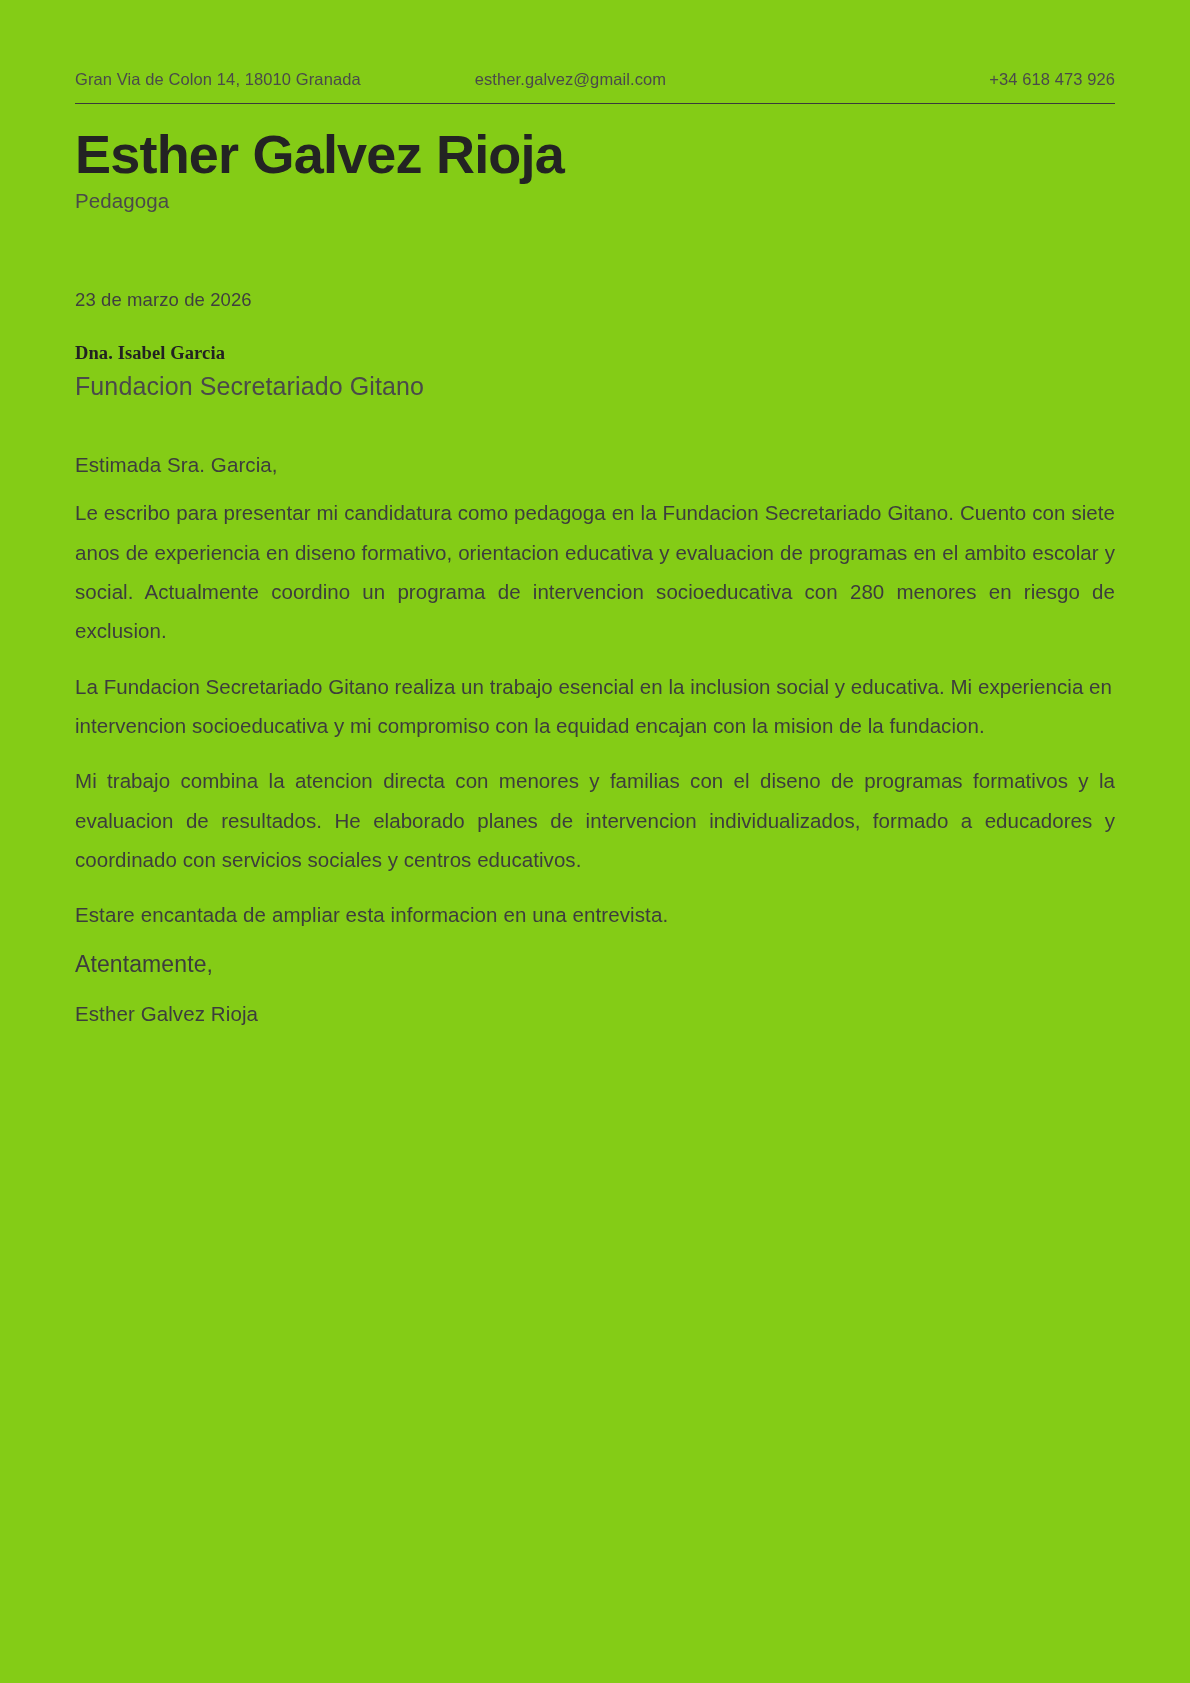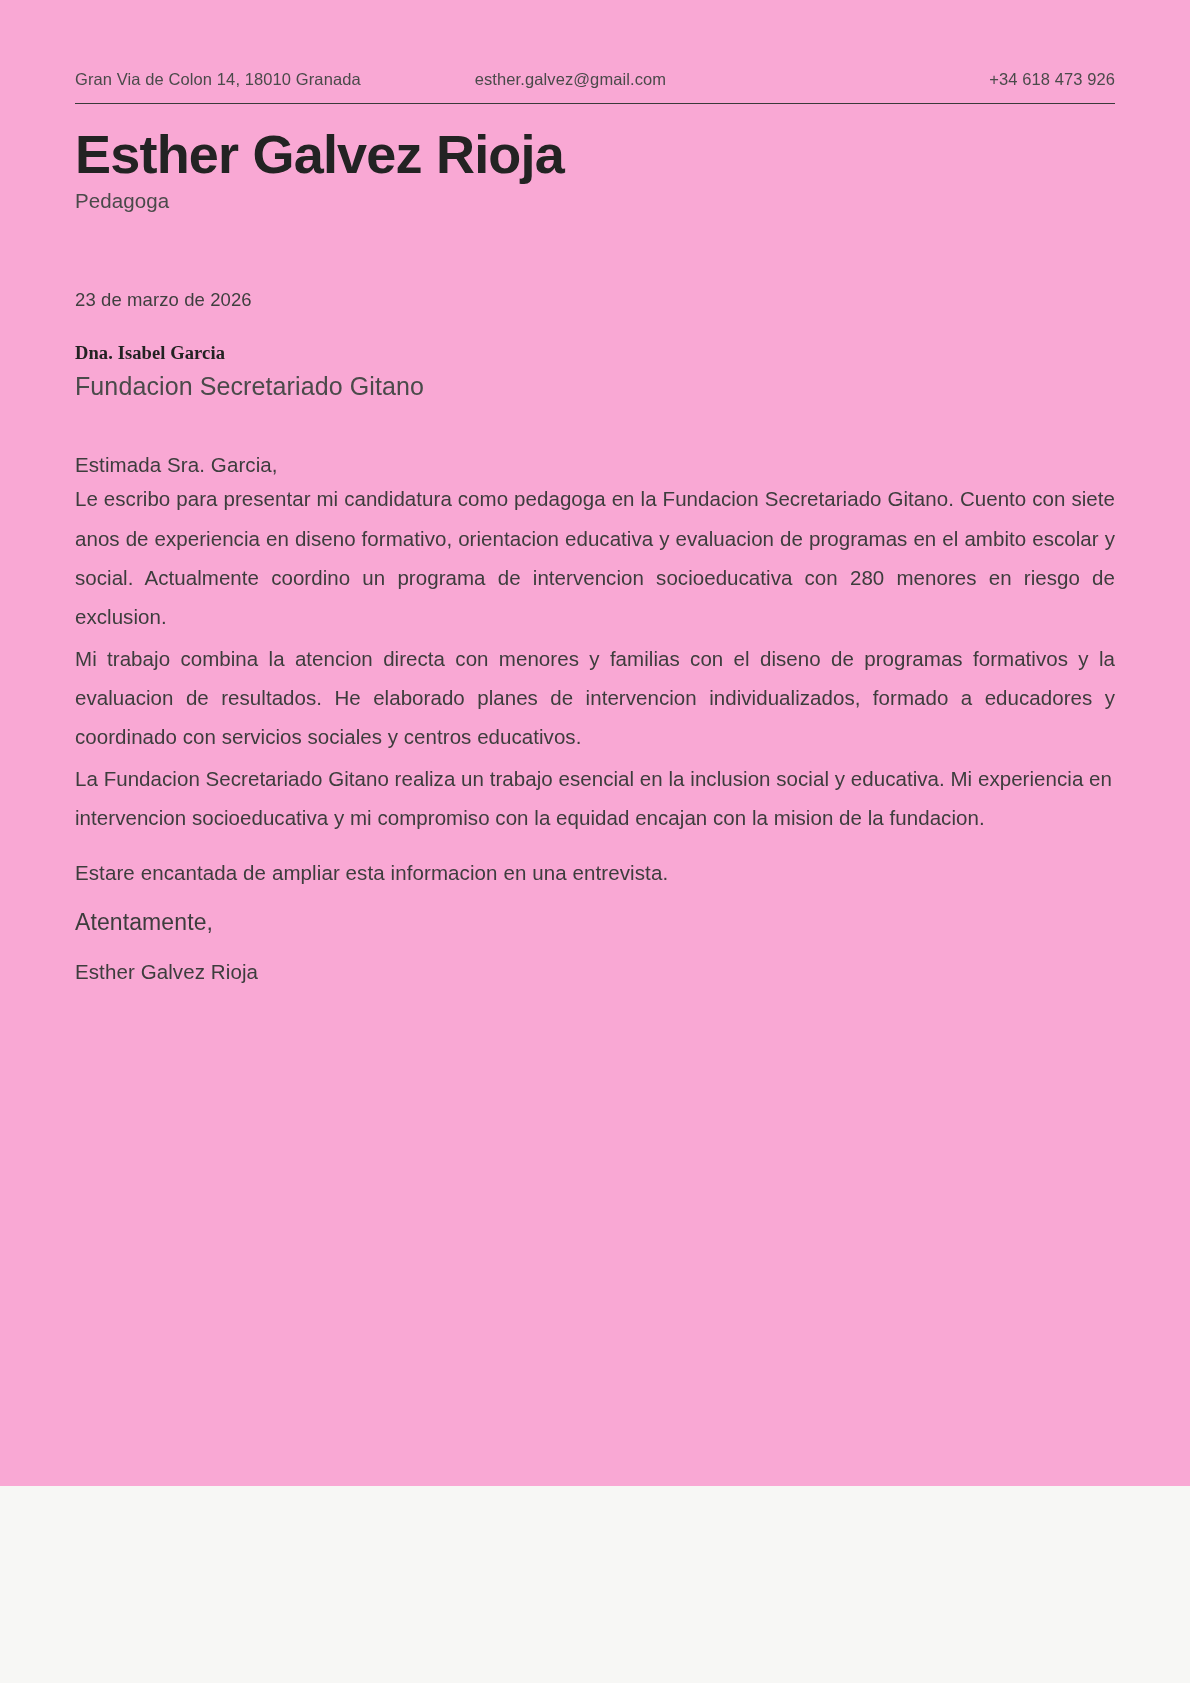--- a/index.html
+++ b/index.html
@@ -9,24 +9,24 @@
   body {
     width: 1190px;
     height: 1683px;
     background: #f7f7f5;
     font-family: "Liberation Sans", sans-serif;
     color: #3d3d3d;
     -webkit-font-smoothing: antialiased;
   }
   .page {
     width: 1190px;
-    height: 1486px;
+    height: 1683px;
     box-sizing: border-box;
     padding: 70px 75px 0 75px;
-    background: #f9a8d4;
+    background: #84cc16;
     position: relative;
   }
   
   .contact-row {
     display: flex;
     align-items: baseline;
     justify-content: space-between;
     font-size: 16.5px;
     letter-spacing: 0.1px;
     color: #4a4a4a;
@@ -87,21 +87,21 @@
   .salutation {
     font-size: 20.5px;
     color: #3d3d3d;
     margin: 52px 0 0 0;
     letter-spacing: 0.1px;
   }
   .para {
     font-size: 20.5px;
     line-height: 1.92;
     color: #3d3d3d;
-    margin: 2px 0 0 0;
+    margin: 16px 0 0 0;
     text-align: justify;
     letter-spacing: 0.05px;
   }
   .para.left {
     text-align: left;
   }
   .closing {
     font-size: 20.5px;
     color: #3d3d3d;
     margin: 24px 0 0 0;
@@ -140,23 +140,23 @@
   <div class="date">23 de marzo de 2026</div>
 
   <div class="recipient-name">Dna. Isabel Garcia</div>
 
   <div class="recipient-org">Fundacion Secretariado Gitano</div>
 
   <div class="salutation">Estimada Sra. Garcia,</div>
 
   <p class="para">Le escribo para presentar mi candidatura como pedagoga en la Fundacion Secretariado Gitano. Cuento con siete anos de experiencia en diseno formativo, orientacion educativa y evaluacion de programas en el ambito escolar y social. Actualmente coordino un programa de intervencion socioeducativa con 280 menores en riesgo de exclusion.</p>
 
+  <p class="para left">La Fundacion Secretariado Gitano realiza un trabajo esencial en la inclusion social y educativa. Mi experiencia en intervencion socioeducativa y mi compromiso con la equidad encajan con la mision de la fundacion.</p>
+
   <p class="para">Mi trabajo combina la atencion directa con menores y familias con el diseno de programas formativos y la evaluacion de resultados. He elaborado planes de intervencion individualizados, formado a educadores y coordinado con servicios sociales y centros educativos.</p>
-
-  <p class="para left">La Fundacion Secretariado Gitano realiza un trabajo esencial en la inclusion social y educativa. Mi experiencia en intervencion socioeducativa y mi compromiso con la equidad encajan con la mision de la fundacion.</p>
 
   <div class="closing">Estare encantada de ampliar esta informacion en una entrevista.</div>
 
   <div class="sign-off">Atentamente,</div>
 
   <div class="signature">Esther Galvez Rioja</div>
 
 </div>
 
 </body></html>

